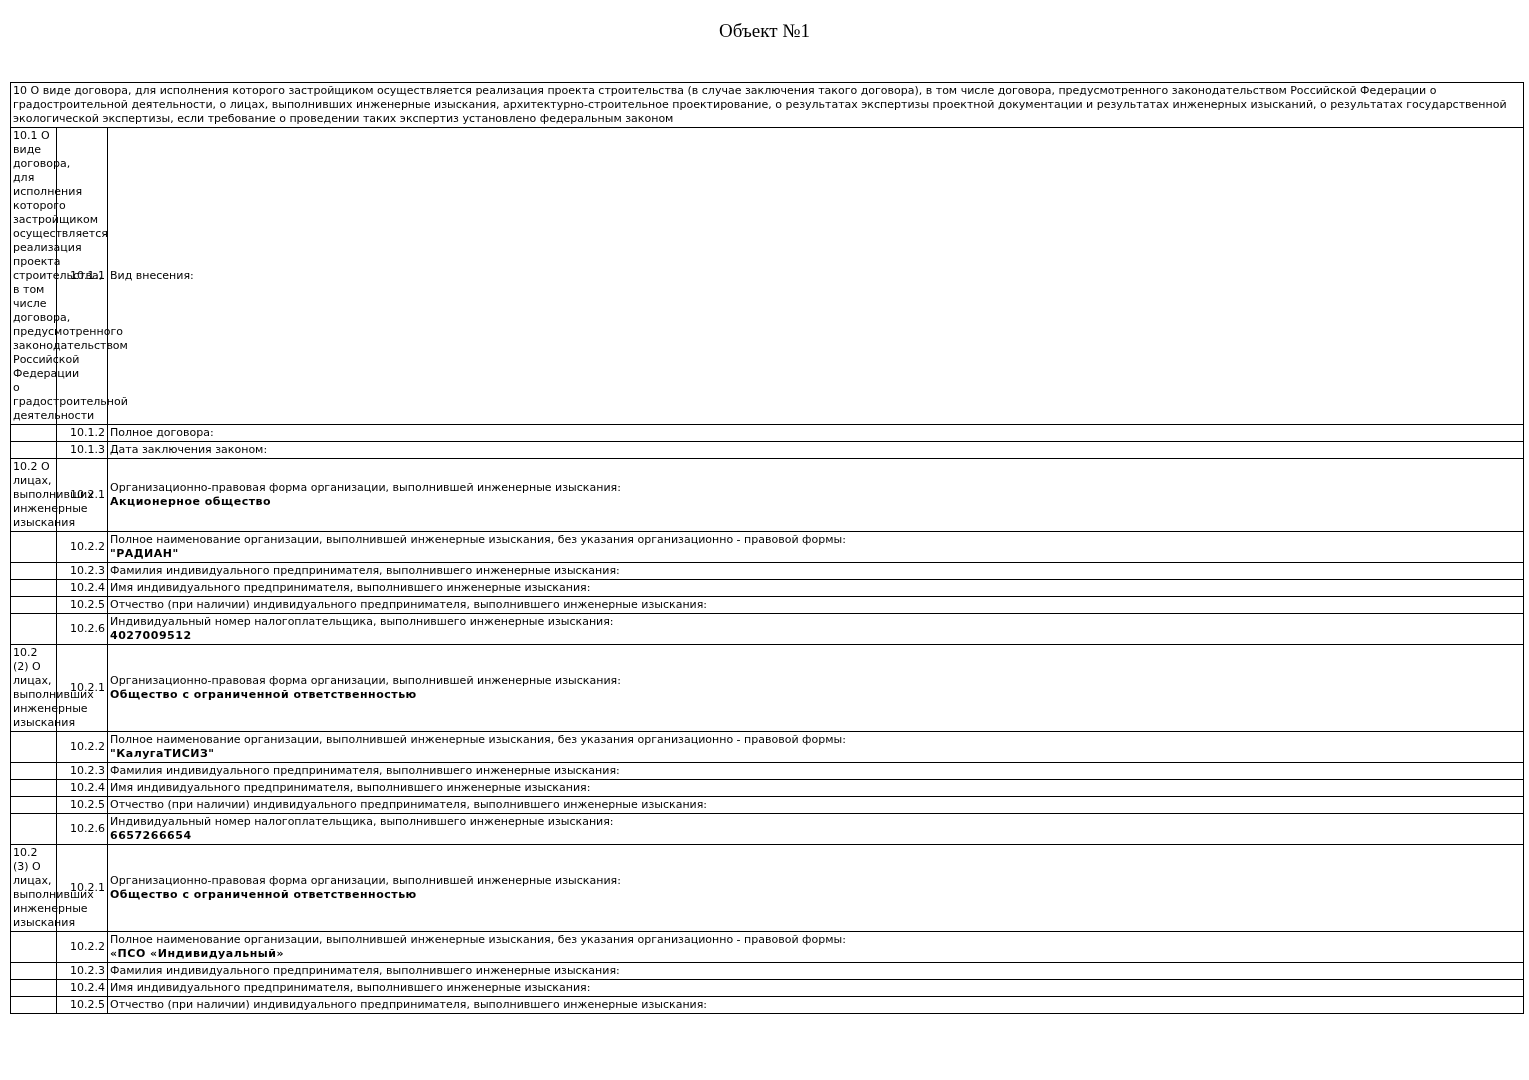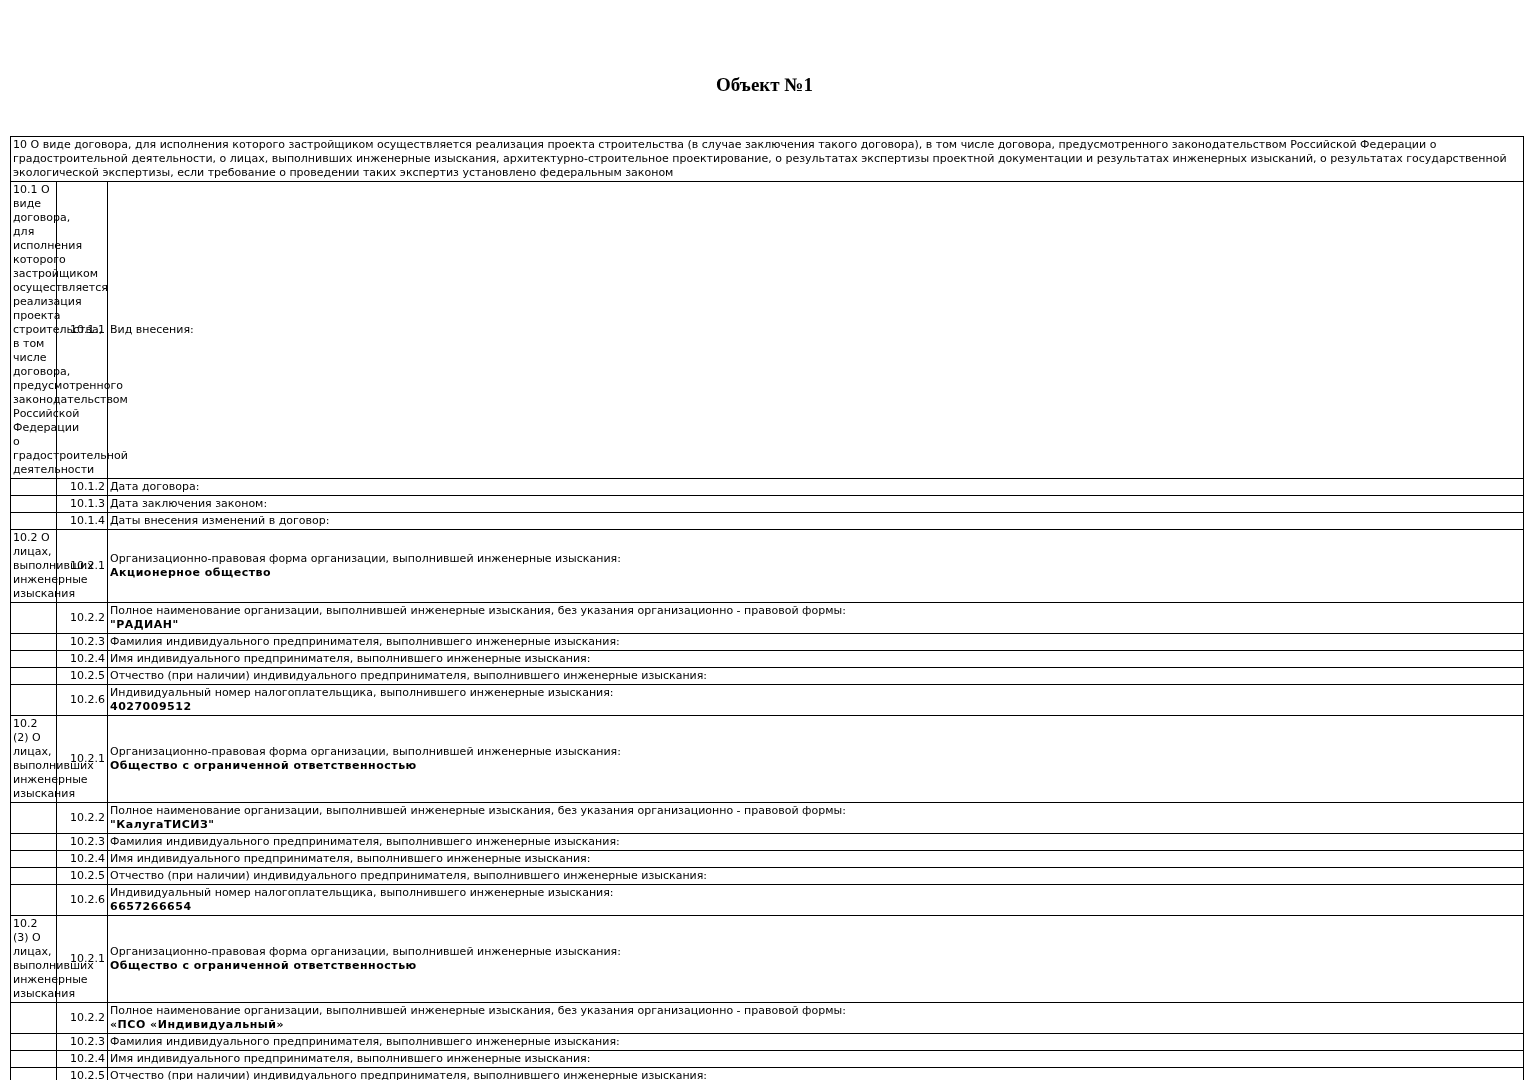--- a/index.html
+++ b/index.html
@@ -11,25 +11,25 @@
   body {
     width: 1529px;
     height: 1080px;
     overflow: hidden;
     font-family: "DejaVu Sans", "Liberation Sans", sans-serif;
     font-size: 11px;
     line-height: 14px;
   }
   .page-title {
     font-family: "Liberation Serif", "DejaVu Serif", serif;
-    font-weight: bold;
+    font-weight: normal;
     font-size: 19px;
     line-height: 22px;
     text-align: center;
-    margin-top: 74px;
+    margin-top: 20px;
   }
   table.decl {
     border-collapse: collapse;
     table-layout: fixed;
     width: 1514px;
     margin: 40px 0 17px 10px;
   }
   table.decl td {
     border: 1px solid #000000;
     padding: 1px 2px;
@@ -74,35 +74,28 @@
         <td class="c1">10.1 О виде договора, для исполнения которого застройщиком осуществляется реализация проекта строительства, в том числе договора, предусмотренного законодательством Российской Федерации о градостроительной деятельности</td>
         <td class="c2">10.1.1</td>
         <td class="c3">
           <div class="label">Вид внесения:</div>
         </td>
       </tr>
       <tr>
         <td class="c1"></td>
         <td class="c2">10.1.2</td>
         <td class="c3">
-          <div class="label">Дата договора:</div>
+          <div class="label">Полное договора:</div>
         </td>
       </tr>
       <tr>
         <td class="c1"></td>
         <td class="c2">10.1.3</td>
         <td class="c3">
           <div class="label">Дата заключения законом:</div>
-        </td>
-      </tr>
-      <tr>
-        <td class="c1"></td>
-        <td class="c2">10.1.4</td>
-        <td class="c3">
-          <div class="label">Даты внесения изменений в договор:</div>
         </td>
       </tr>
       <tr>
         <td class="c1">10.2 О лицах, выполнивших инженерные изыскания</td>
         <td class="c2">10.2.1</td>
         <td class="c3">
           <div class="label">Организационно-правовая форма организации, выполнившей инженерные изыскания:</div>
           <div class="value">Акционерное общество</div>
         </td>
       </tr>

